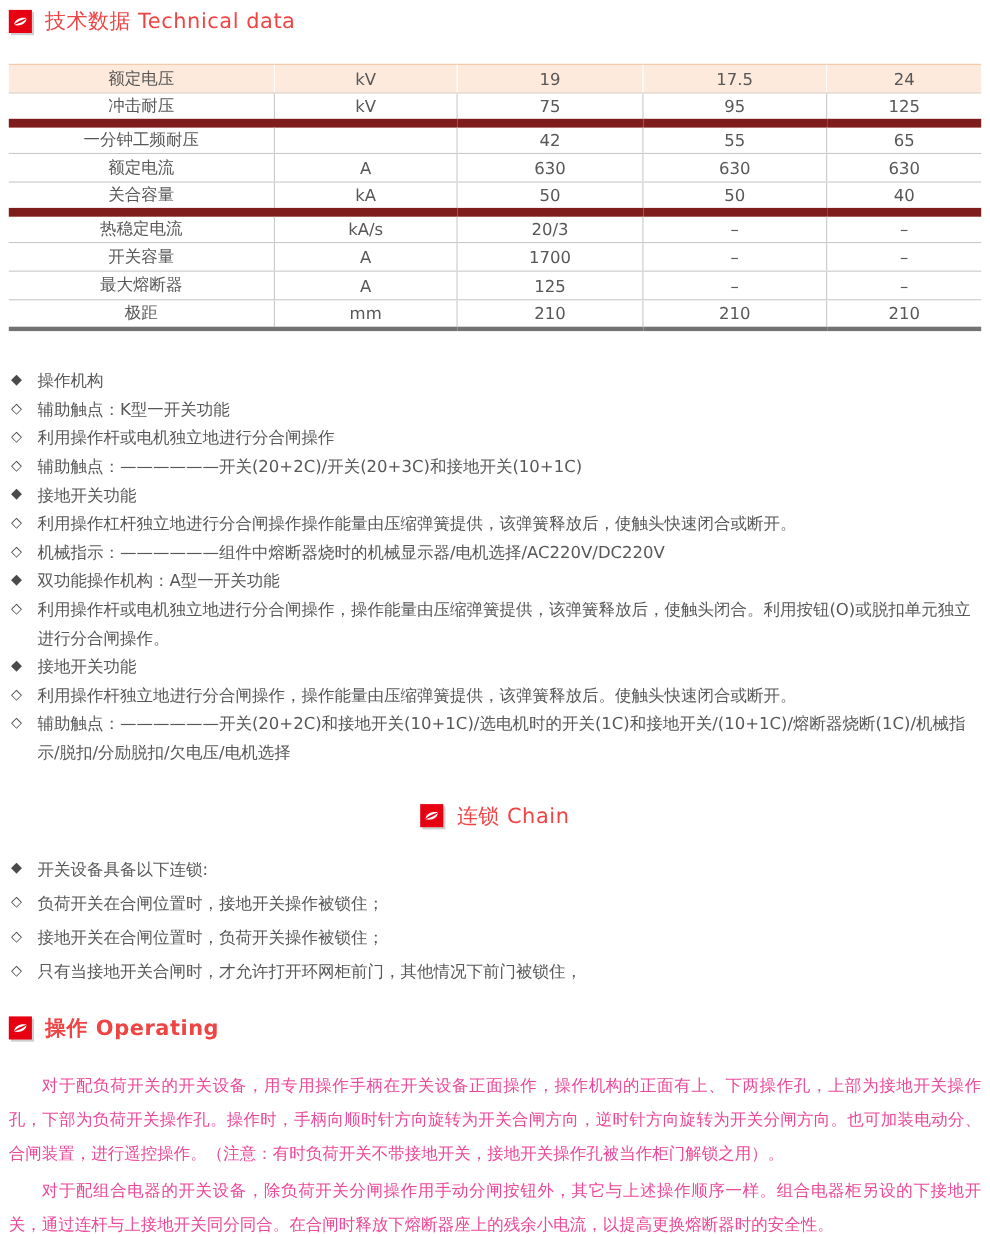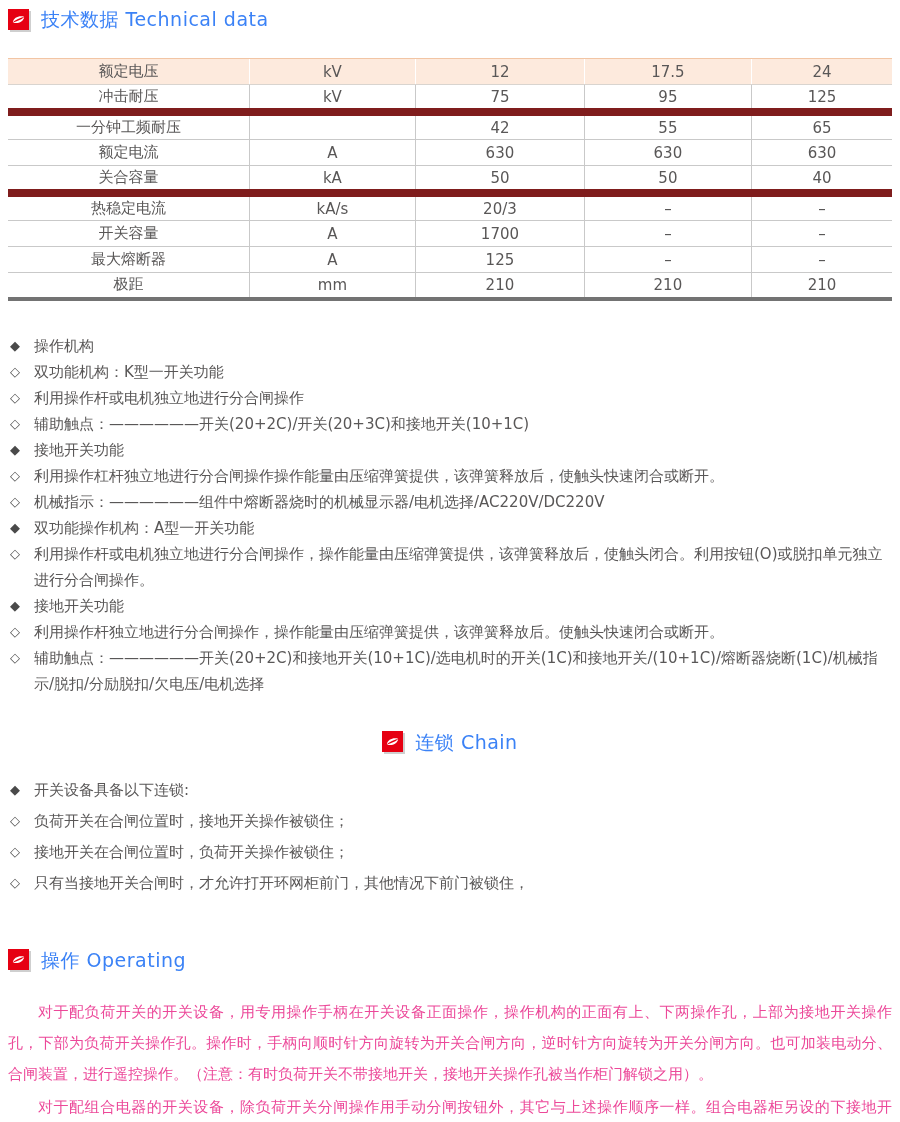--- a/index.html
+++ b/index.html
@@ -12,21 +12,21 @@
   .page { padding: 8px 8px 0 8px; }
 
   
   .sec-header { display: flex; align-items: center; gap: 12px; }
   .sec-icon {
     width: 21px; height: 21px; flex: 0 0 21px;
     background: #e60012; box-shadow: 2px 2px 0 0 #cfcfcf;
     display: flex; align-items: center; justify-content: center;
   }
   .sec-icon svg { width: 17px; height: 17px; display: block; }
-  .sec-title { color: #3b82f6; font-size: 19px; line-height: 22px; letter-spacing: 0.5px; }
+  .sec-title { color: #ef4444; font-size: 19px; line-height: 22px; letter-spacing: 0.5px; }
 
   
   .tech-table { width: 100%; border-collapse: collapse; margin-top: 28px; table-layout: fixed; }
   .tech-table td {
     font-size: 15px; text-align: center; vertical-align: middle;
     height: 26px; padding: 2px 4px;
     border-bottom: 1px solid #c9c9c9;
     color: #595757;
   }
   .tech-table td + td { border-left: 1px solid #c9c9c9; }
@@ -51,21 +51,21 @@
     font-size: 15px; line-height: 26px; color: #595757;
   }
   .bullet-list li .marker {
     position: absolute; left: 2px; top: 0;
     font-size: 13px; color: #4a4a4a;
   }
   .chain-list { margin-top: 24px; }
   .chain-list li { margin-bottom: 5px; }
 
   .sec-header.h-chain { margin-top: 34px; justify-content: center; }
-  .sec-header.h-operating { margin-top: 53px; }
+  .sec-header.h-operating { margin-top: 28px; font-weight: bold; }
 
   
   .paragraphs { margin-top: 26px; }
   .paragraphs p {
     font-size: 15px; line-height: 31px; color: #ec4899;
     text-indent: 2em; text-align: justify; margin-bottom: 2px;
   }
 </style>
 </head>
 <body>
@@ -87,21 +87,21 @@
       <col class="col-name">
         <col class="col-unit">
         <col class="col-v1">
         <col class="col-v2">
         <col class="col-v3">
     </colgroup>
     <tbody>
       <tr class="header-row">
         <td>额定电压</td>
         <td>kV</td>
-        <td>12</td>
+        <td>19</td>
         <td>17.5</td>
         <td>24</td>
       </tr>
       <tr class="dark-sep">
         <td>冲击耐压</td>
         <td>kV</td>
         <td>75</td>
         <td>95</td>
         <td>125</td>
       </tr>
@@ -152,21 +152,21 @@
         <td>mm</td>
         <td>210</td>
         <td>210</td>
         <td>210</td>
       </tr>
     </tbody>
   </table>
 
   <ul class="bullet-list">
     <li><span class="marker">◆</span><span>操作机构</span></li>
-    <li><span class="marker">◇</span><span>双功能机构：K型一开关功能</span></li>
+    <li><span class="marker">◇</span><span>辅助触点：K型一开关功能</span></li>
     <li><span class="marker">◇</span><span>利用操作杆或电机独立地进行分合闸操作</span></li>
     <li><span class="marker">◇</span><span>辅助触点：——————开关(20+2C)/开关(20+3C)和接地开关(10+1C)</span></li>
     <li><span class="marker">◆</span><span>接地开关功能</span></li>
     <li><span class="marker">◇</span><span>利用操作杠杆独立地进行分合闸操作操作能量由压缩弹簧提供，该弹簧释放后，使触头快速闭合或断开。</span></li>
     <li><span class="marker">◇</span><span>机械指示：——————组件中熔断器烧时的机械显示器/电机选择/AC220V/DC220V</span></li>
     <li><span class="marker">◆</span><span>双功能操作机构：A型一开关功能</span></li>
     <li><span class="marker">◇</span><span>利用操作杆或电机独立地进行分合闸操作，操作能量由压缩弹簧提供，该弹簧释放后，使触头闭合。利用按钮(O)或脱扣单元独立进行分合闸操作。</span></li>
     <li><span class="marker">◆</span><span>接地开关功能</span></li>
     <li><span class="marker">◇</span><span>利用操作杆独立地进行分合闸操作，操作能量由压缩弹簧提供，该弹簧释放后。使触头快速闭合或断开。</span></li>
     <li><span class="marker">◇</span><span>辅助触点：——————开关(20+2C)和接地开关(10+1C)/选电机时的开关(1C)和接地开关/(10+1C)/熔断器烧断(1C)/机械指示/脱扣/分励脱扣/欠电压/电机选择</span></li>

